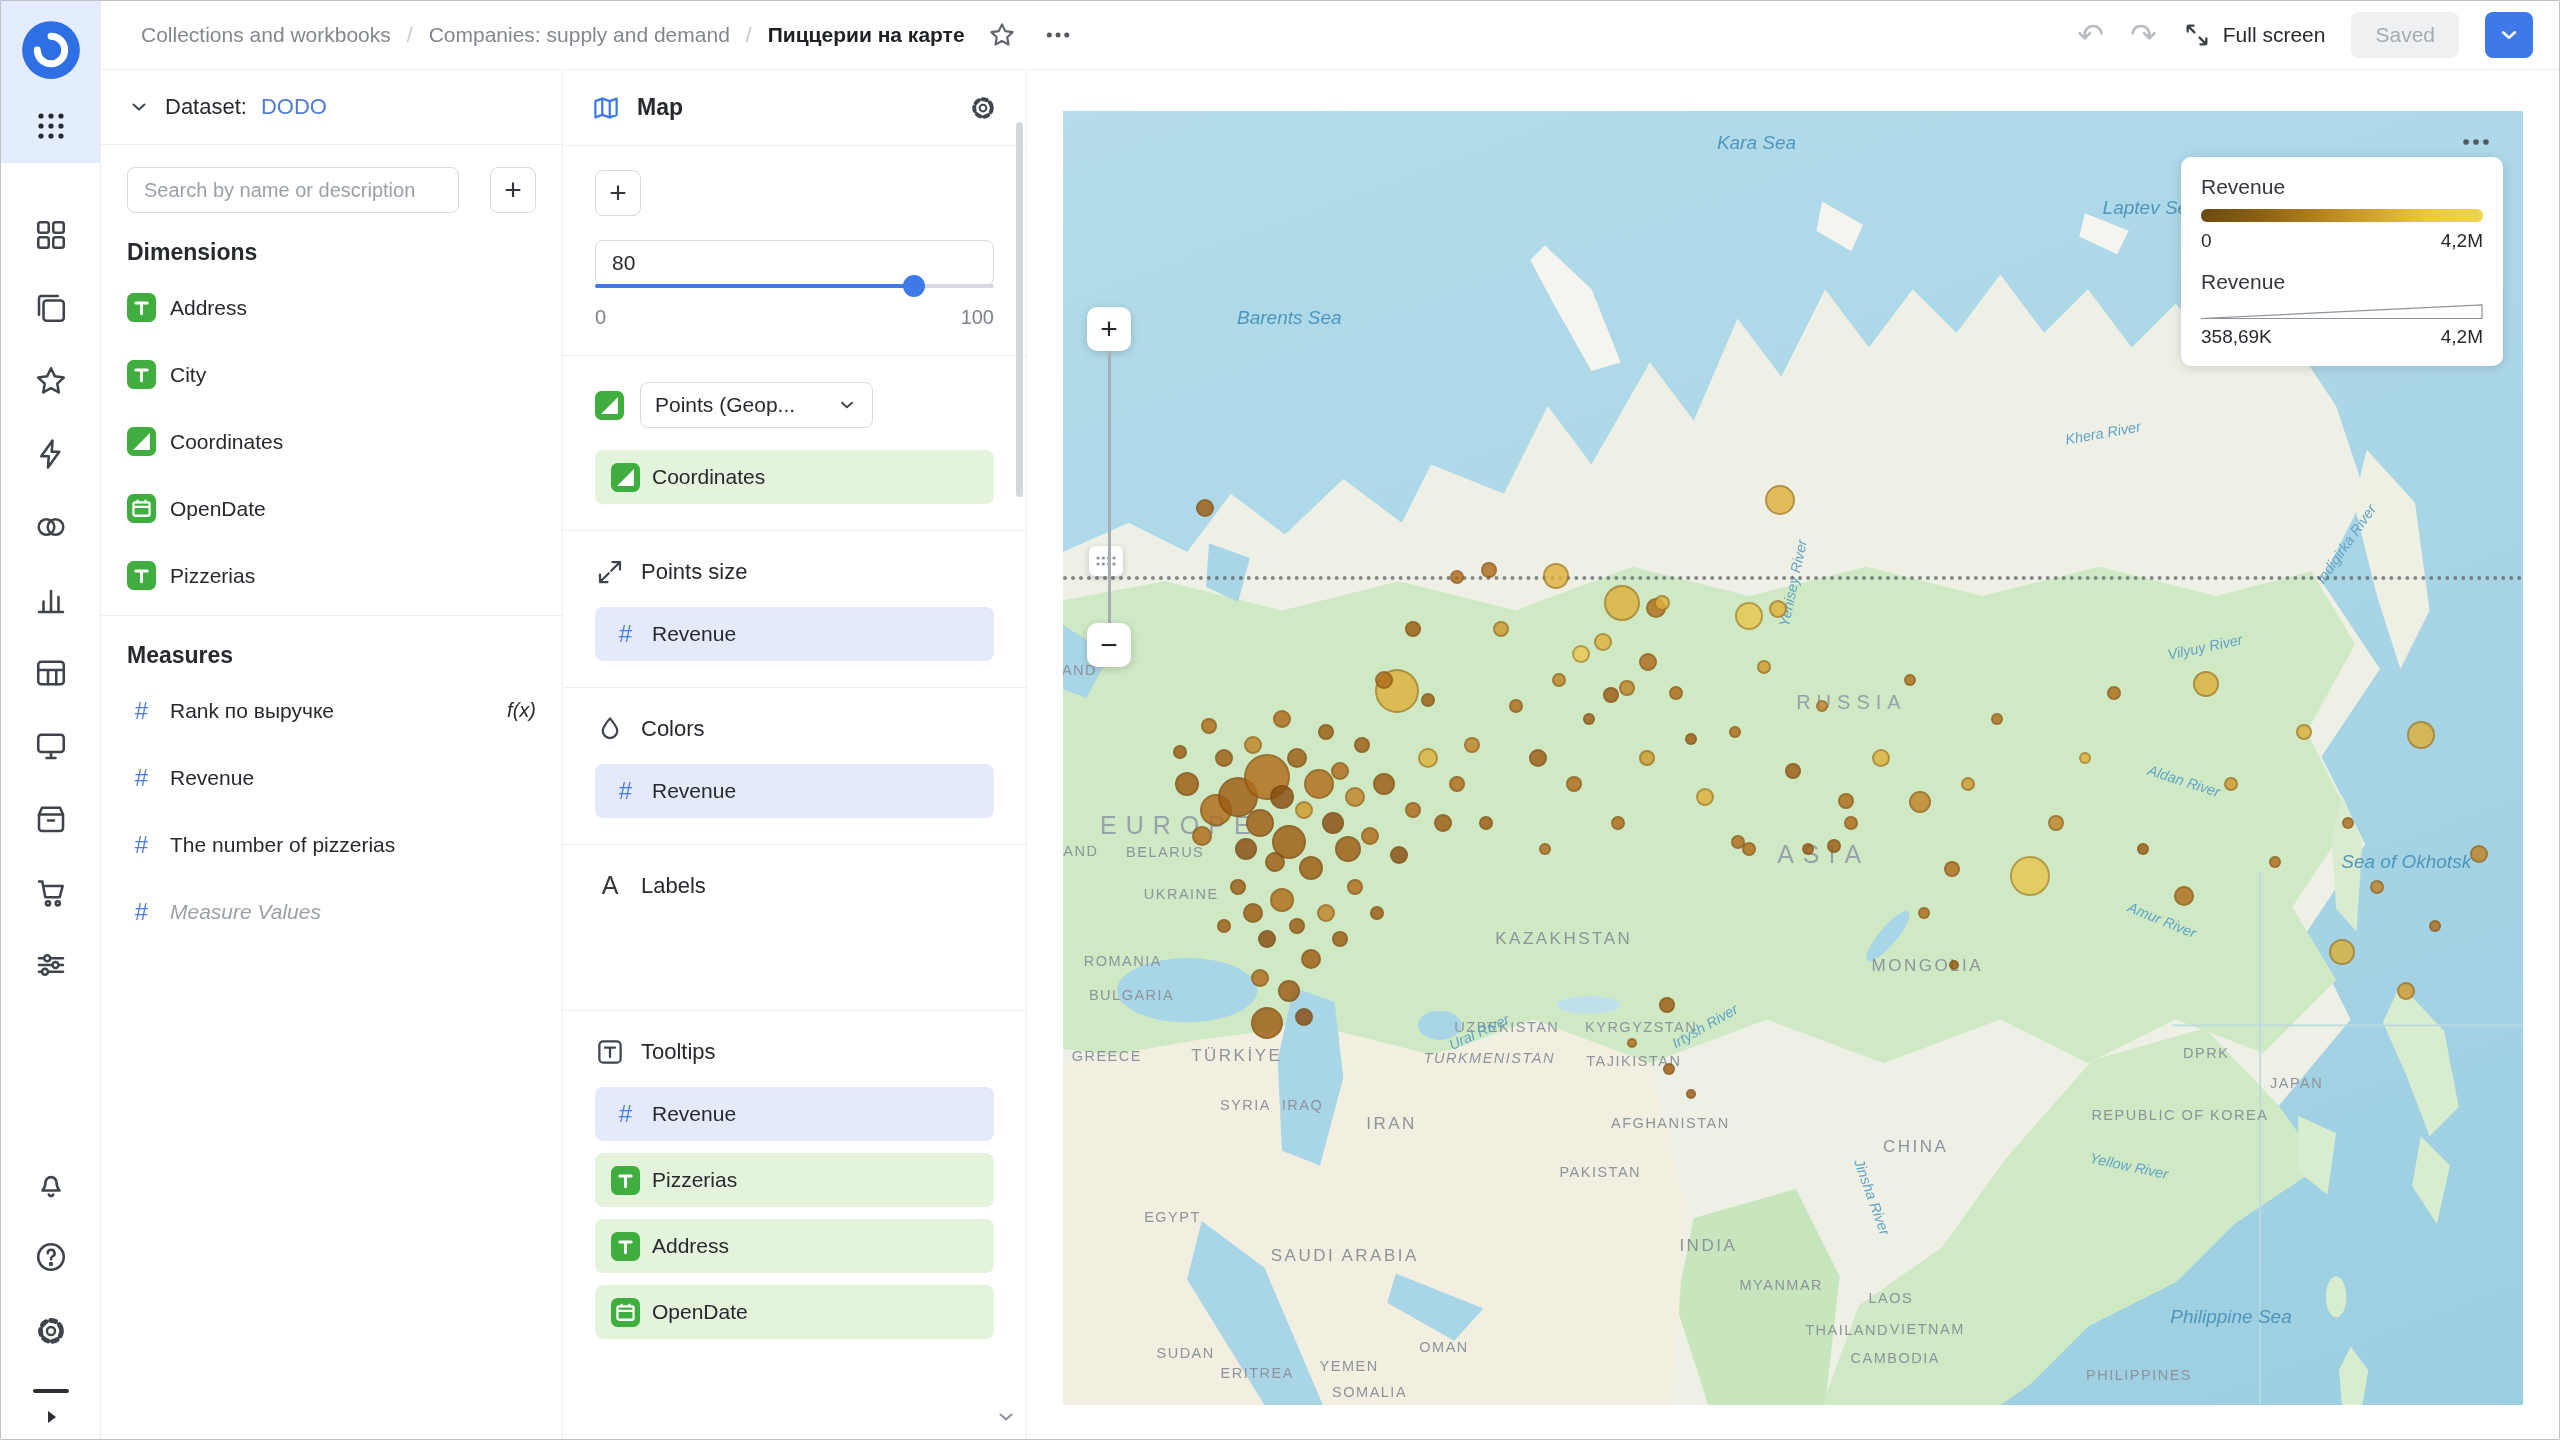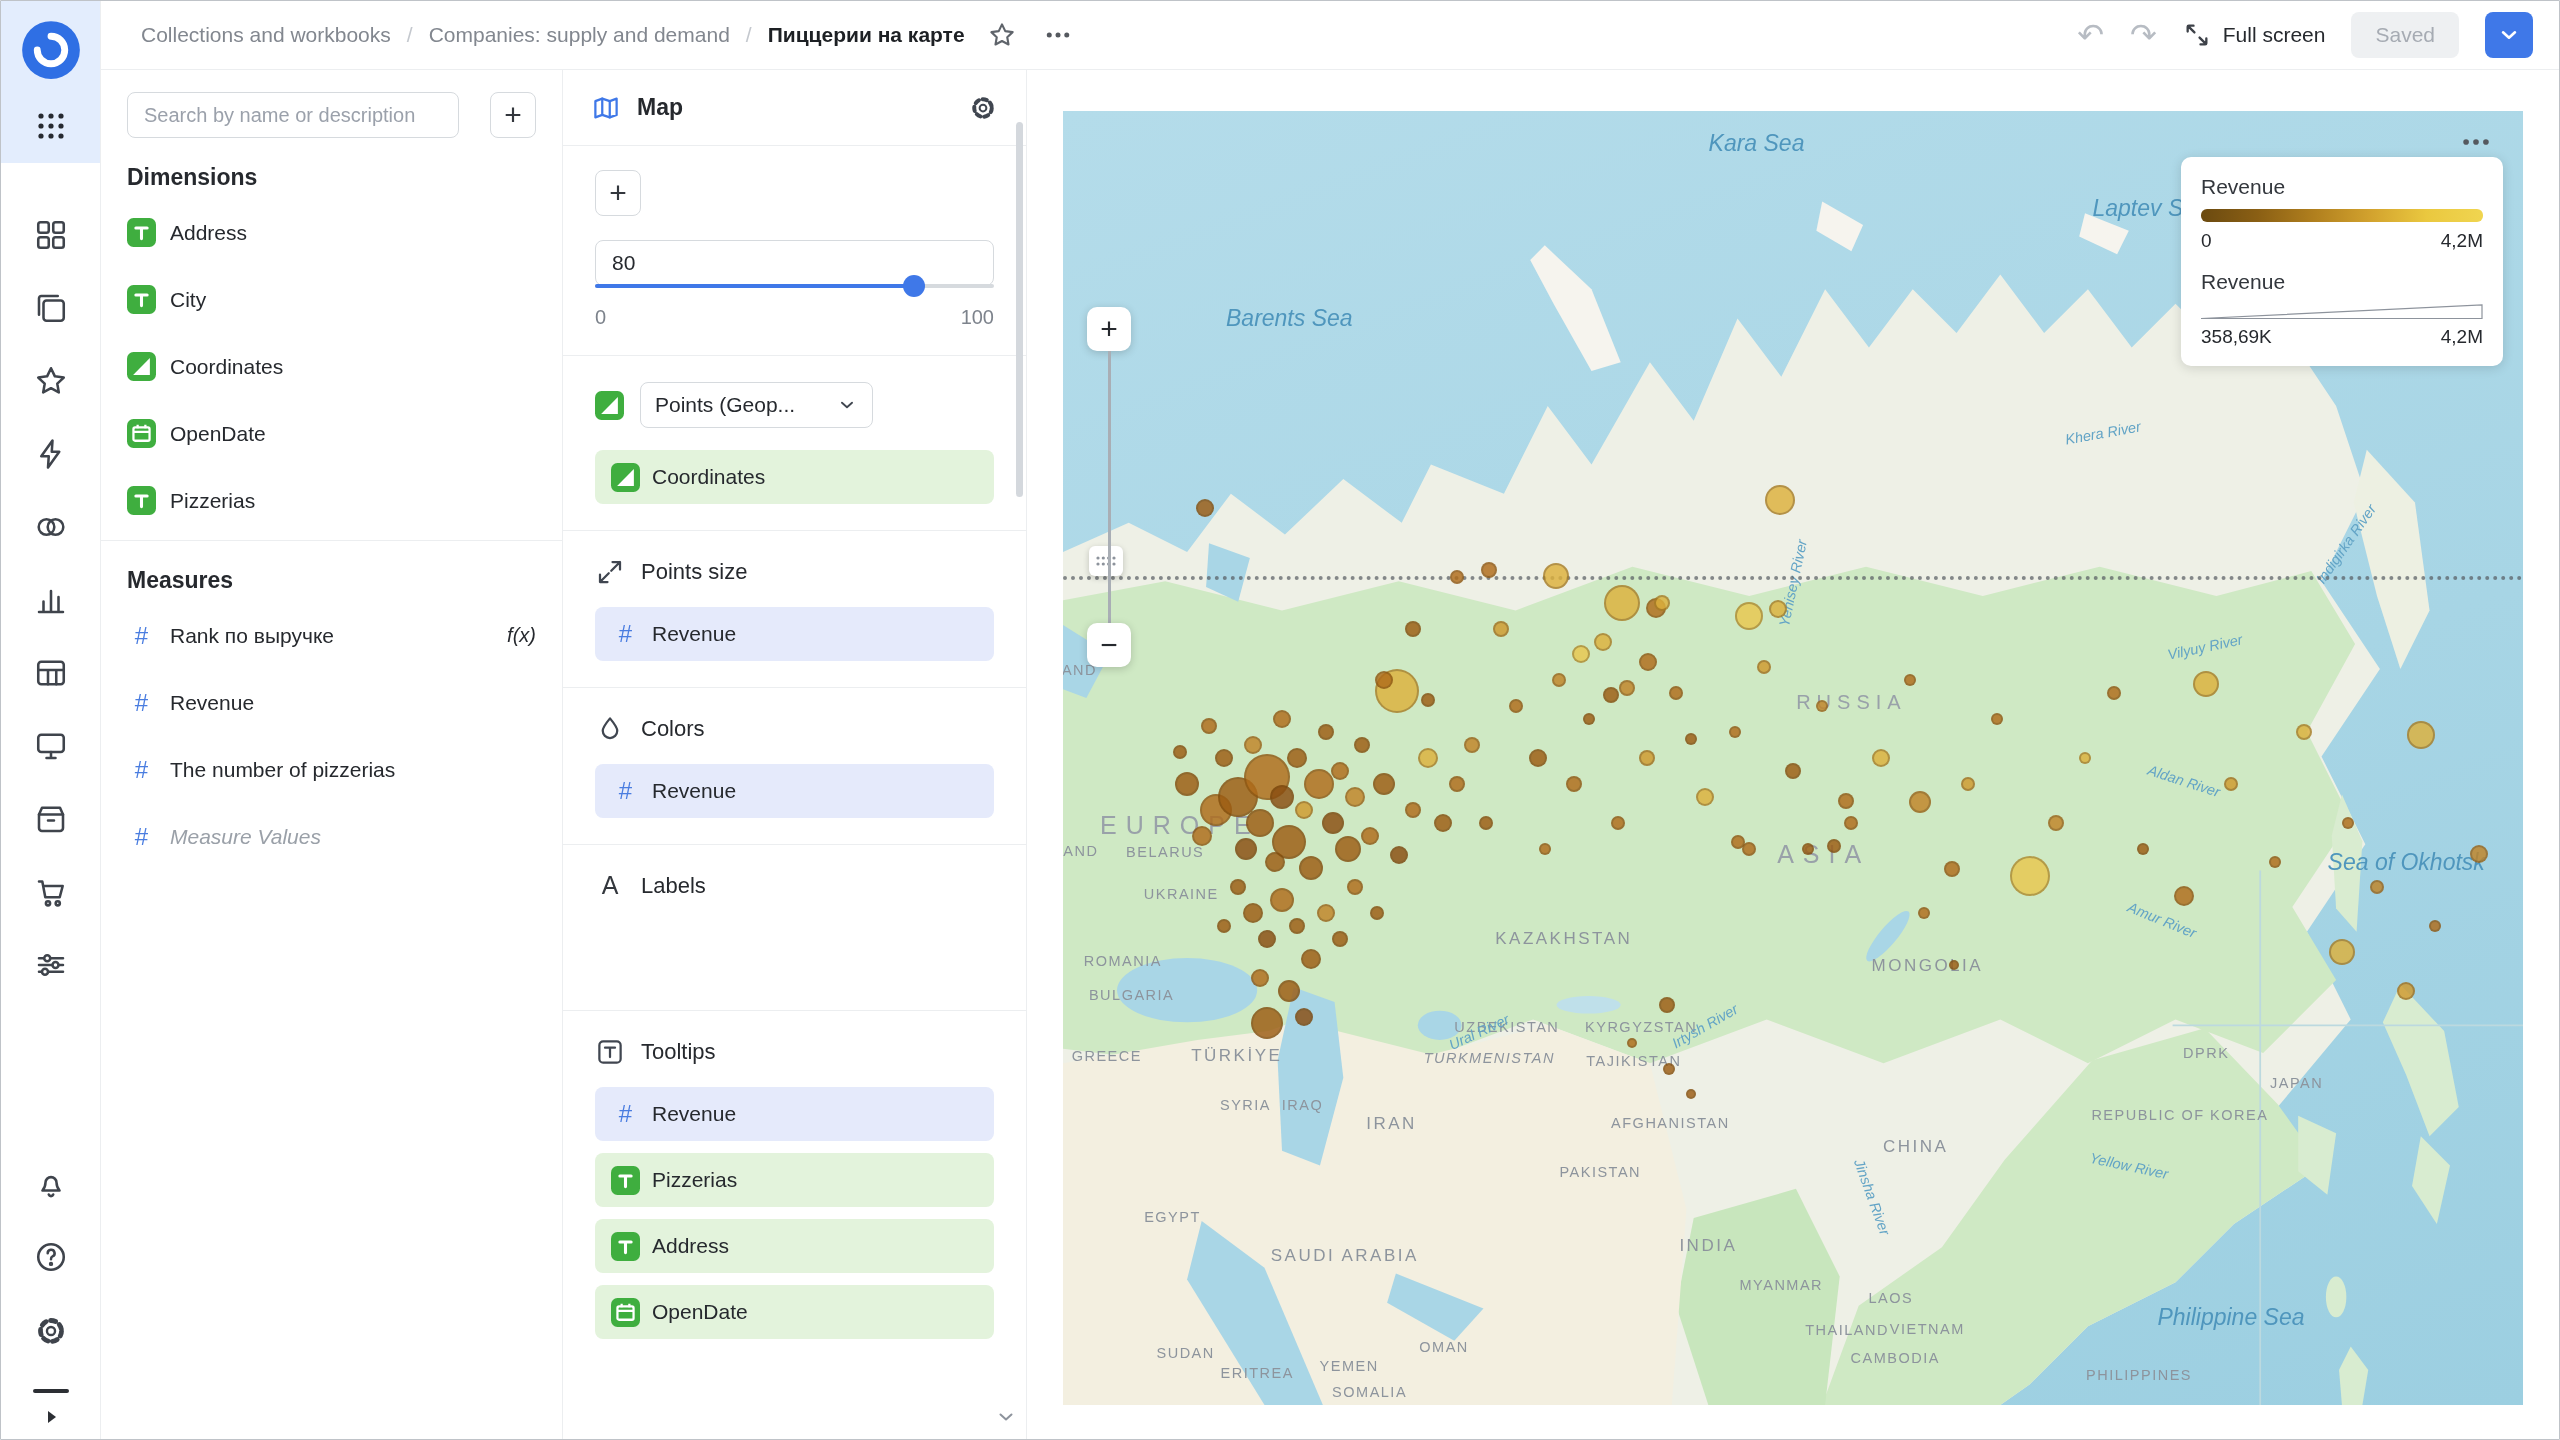--- a/index.html
+++ b/index.html
@@ -71,21 +71,21 @@
 .chip.m{background:#e5eafb}
 .spacer{height:64px}
 .cfg-scroll{position:absolute;right:3px;top:52px;width:7px;height:375px;background:#d4d8dd;border-radius:4px}
 .cfg-more{position:absolute;right:8px;bottom:6px;color:#8d939c}
 
 .canvas{flex:1;min-width:0;background:#fff;padding:41px 36px 34px}
 .map{position:relative;width:100%;height:100%;background:linear-gradient(160deg,#b4dcea,#a7d5e5 55%,#9ccfe1);overflow:hidden}
 .land{position:absolute;inset:0;width:100%;height:100%}
 #map-labels{position:absolute;inset:0;pointer-events:none}
 .lbl{position:absolute;transform:translate(-50%,-50%);white-space:nowrap}
-.sea{color:#4f96bd;font-style:italic;font-size:23px}
+.sea{color:#4f96bd;font-style:italic;font-size:19px}
 .region{color:#99a1a9;font-size:25px;letter-spacing:9px}
 .region-sm{color:#99a1a9;font-size:20px;letter-spacing:6px}
 .country{color:#8d949d;font-size:17px;letter-spacing:2.5px}
 .sm{color:#8d949d;font-size:14.5px;letter-spacing:1.5px}
 .river{color:#63a4c6;font-style:italic;font-size:14.5px}
 .dotline{position:absolute;left:0;right:0;top:35.9%;border-top:4px dotted #565b61;opacity:.7}
 .dot-handle{position:absolute;left:26px;top:435px;width:34px;height:30px;background:#fff;border-radius:6px;box-shadow:0 2px 6px rgba(0,0,0,.2);display:flex;align-items:center;justify-content:center}
 #bubbles{position:absolute;inset:0}
 .bubble{position:absolute;transform:translate(-50%,-50%);border-radius:50%;opacity:.82;border:2px solid rgba(101,61,9,.45)}
 .zoomer{position:absolute;left:24px;top:196px;width:44px;display:flex;flex-direction:column;align-items:center}
@@ -263,20 +263,27 @@
           <svg width="26" height="26" viewBox="0 0 24 24" fill="none" stroke="#fff" stroke-width="2.4" stroke-linecap="round" stroke-linejoin="round">
               <path d="M6.5 9.5l5.5 5 5.5-5"></path>
             </svg>
         </button>
       </div>
     </header>
 
     <div class="content">
 
       <aside class="ds-panel">
+        <div class="ds-header">
+          <svg width="24" height="24" viewBox="0 0 24 24" fill="none" stroke="#404650" stroke-width="2" stroke-linecap="round" stroke-linejoin="round">
+              <path d="M6.5 9.5l5.5 5 5.5-5"></path>
+            </svg>
+          <span>Dataset:</span>
+          <span class="ds-name">DODO</span>
+        </div>
         <div class="ds-search">
           <input placeholder="Search by name or description" style="">
           <button class="plus-btn">+</button>
         </div>
         <div class="ds-title">Dimensions</div>
         <div class="flist" id="dim-list">
             <div class="frow d">
               <svg class="ticon" viewBox="0 0 18 18">
                 <rect width="18" height="18" rx="4" fill="#3fae3f"></rect>
                 <path d="M5.5 6.2h7M9 6.2v6.6" stroke="#fff" stroke-width="1.9" stroke-linecap="round" fill="none"></path>

